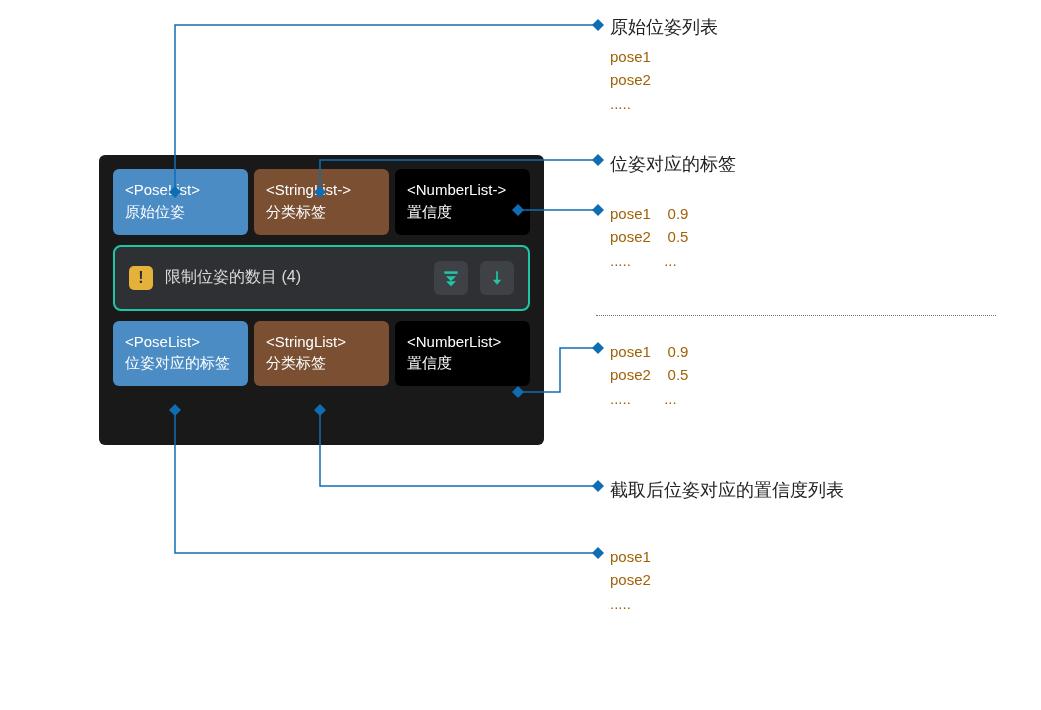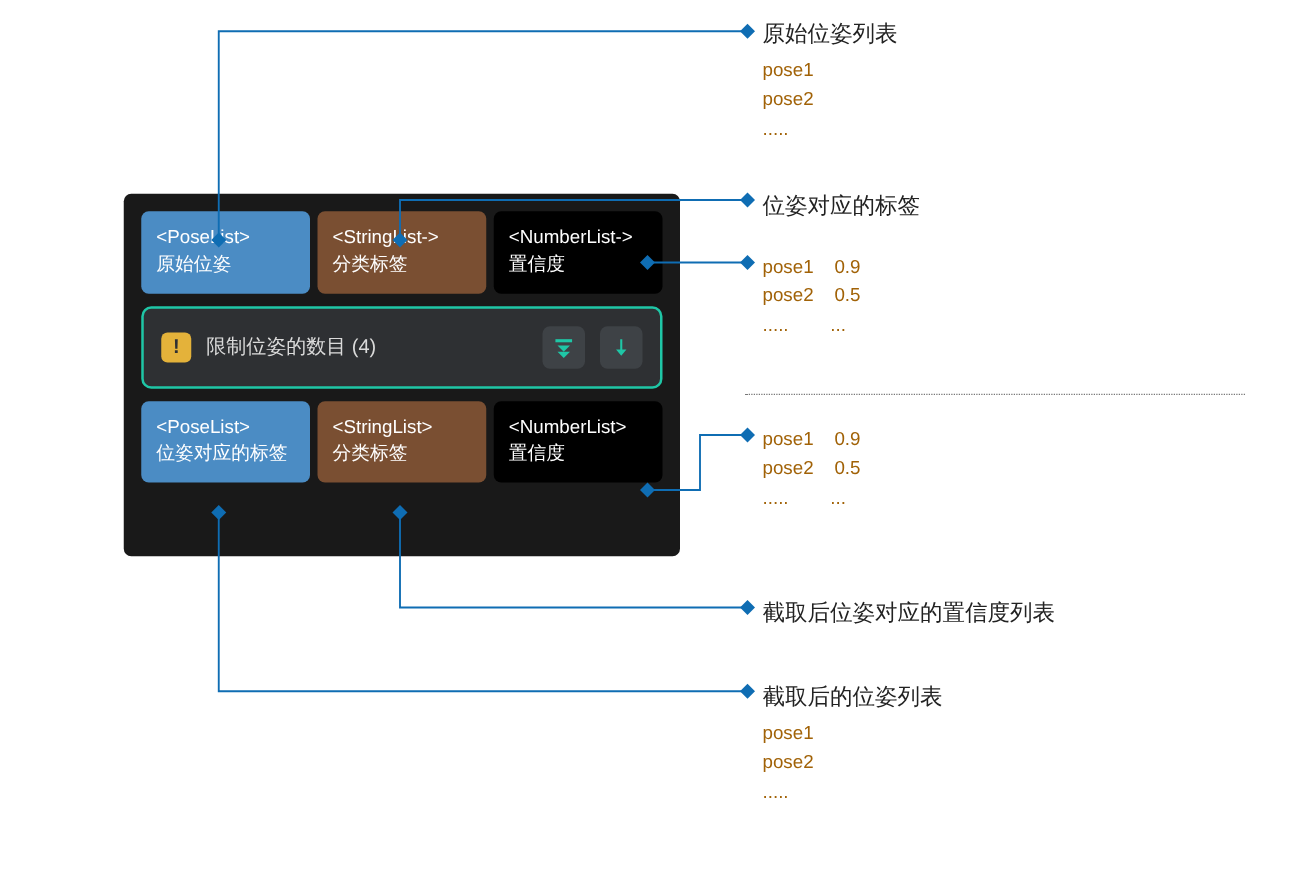--- a/index.html
+++ b/index.html
@@ -168,21 +168,20 @@
   <div class="sub" style="white-space:pre;">pose1    0.9</div>
   <div class="sub" style="white-space:pre;">pose2    0.5</div>
   <div class="sub" style="white-space:pre;">.....        ...</div>
 </div>
 
 <div class="anno" style="left:610px; top:478px;">
   <div class="title">截取后位姿对应的置信度列表</div>
 </div>
 
 <div class="anno" style="left:610px; top:545px;">
-  <div class="title">截取后的位姿列表</div>
   <div class="sub">pose1</div>
   <div class="sub">pose2</div>
   <div class="sub">.....</div>
 </div>
 
 <svg class="overlay">
 
   <polyline class="line" points="175,192 175,25 598,25"></polyline>
   <polygon class="diamond" points="175,186 181,192 175,198 169,192"></polygon>
   <polygon class="diamond" points="592,25 598,19 604,25 598,31"></polygon>

